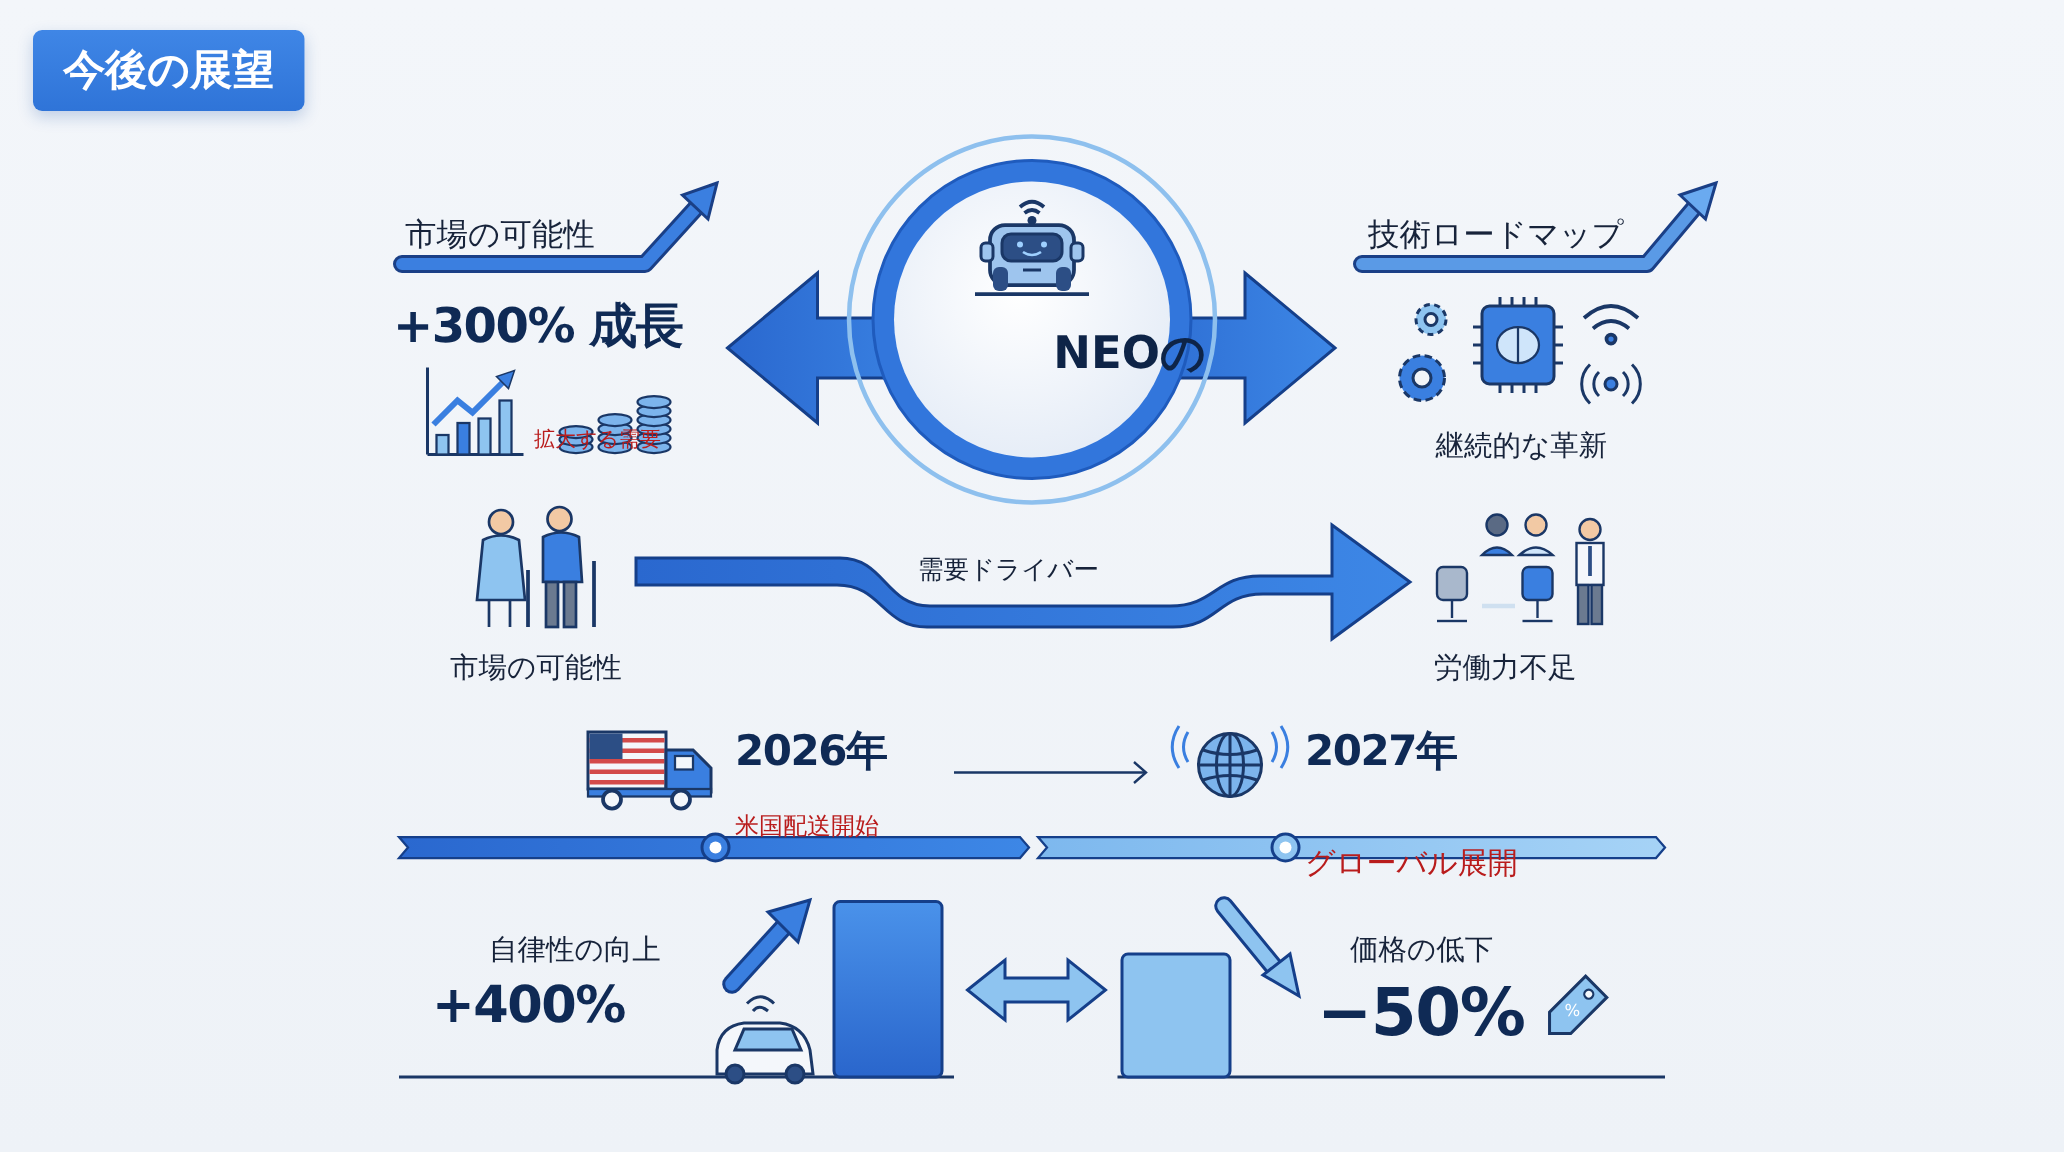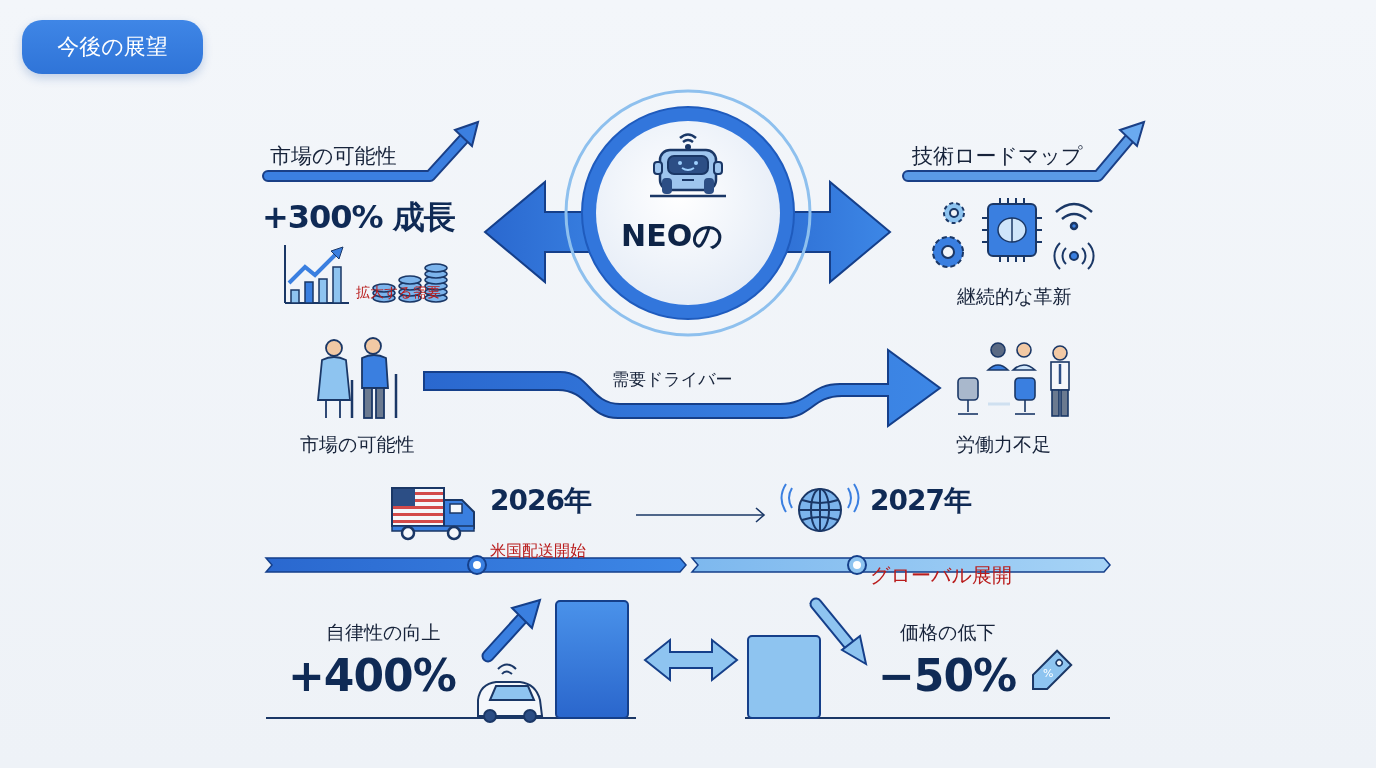--- a/index.html
+++ b/index.html
@@ -7,30 +7,30 @@
   body {
     background: linear-gradient(180deg, #f3f6fa 0%, #eef2f7 100%);
     font-family: "DejaVu Sans", "Liberation Sans", sans-serif;
     color: #10294d;
     position: relative;
   }
   .abs { position: absolute; }
   .title-badge {
     left: 22px; top: 20px; width: 181px; height: 54px;
     background: linear-gradient(180deg, #3f86e6 0%, #2f74d8 100%);
-    border-radius: 20px;
-    color: #fff; font-weight: normal; font-size: 22px;
+    border-radius: 6px;
+    color: #fff; font-weight: bold; font-size: 28px;
     display: flex; align-items: center; justify-content: center;
     box-shadow: 0 4px 10px rgba(40,90,170,0.25);
   }
   .h-label { font-weight: normal; font-size: 21px; color: #17233a; white-space: nowrap; }
   .small-label { font-size: 15px; color: #b91c1c; white-space: nowrap; margin-top: 40px; }
   .big-num { font-weight: bold; color: #0f2a55; white-space: nowrap; letter-spacing: -1px; }
   .center-title {
-    left: 572px; top: 218px; width: 200px; text-align: center;
+    left: 604px; top: 218px; width: 200px; text-align: right;
     font-weight: bold; font-size: 30px; line-height: 36px; color: #0e2447;
   }
   svg { overflow: visible; }
 </style>
 </head>
 <body>
 
 <div class="abs title-badge">
   <span>今後の展望</span>
 </div>
@@ -295,15 +295,15 @@
 <div class="abs h-label" style="left:612px;top:368px;font-size:17px;">需要ドライバー</div>
 <div class="abs h-label" style="left:300px;top:432px;font-size:19px;">市場の可能性</div>
 <div class="abs h-label" style="left:956px;top:432px;font-size:19px;">労働力不足</div>
 
 <div class="abs big-num" style="left:490px;top:482px;font-size:28px;">2026年</div>
 <div class="abs small-label" style="left:490px;top:501px;font-size:16px;">米国配送開始</div>
 <div class="abs big-num" style="left:870px;top:482px;font-size:28px;">2027年</div>
 <div class="abs small-label" style="left:870px;top:522px;font-size:20px;">グローバル展開</div>
 
 <div class="abs h-label" style="left:326px;top:620px;font-size:19px;">自律性の向上</div>
-<div class="abs big-num" style="left:288px;top:650px;font-size:44px;">+400%</div>
+<div class="abs big-num" style="left:288px;top:650px;font-size:34px;">+400%</div>
 <div class="abs h-label" style="left:900px;top:620px;font-size:19px;">価格の低下</div>
 <div class="abs big-num" style="left:878px;top:650px;font-size:44px;">−50%</div>
 
 </body></html>

